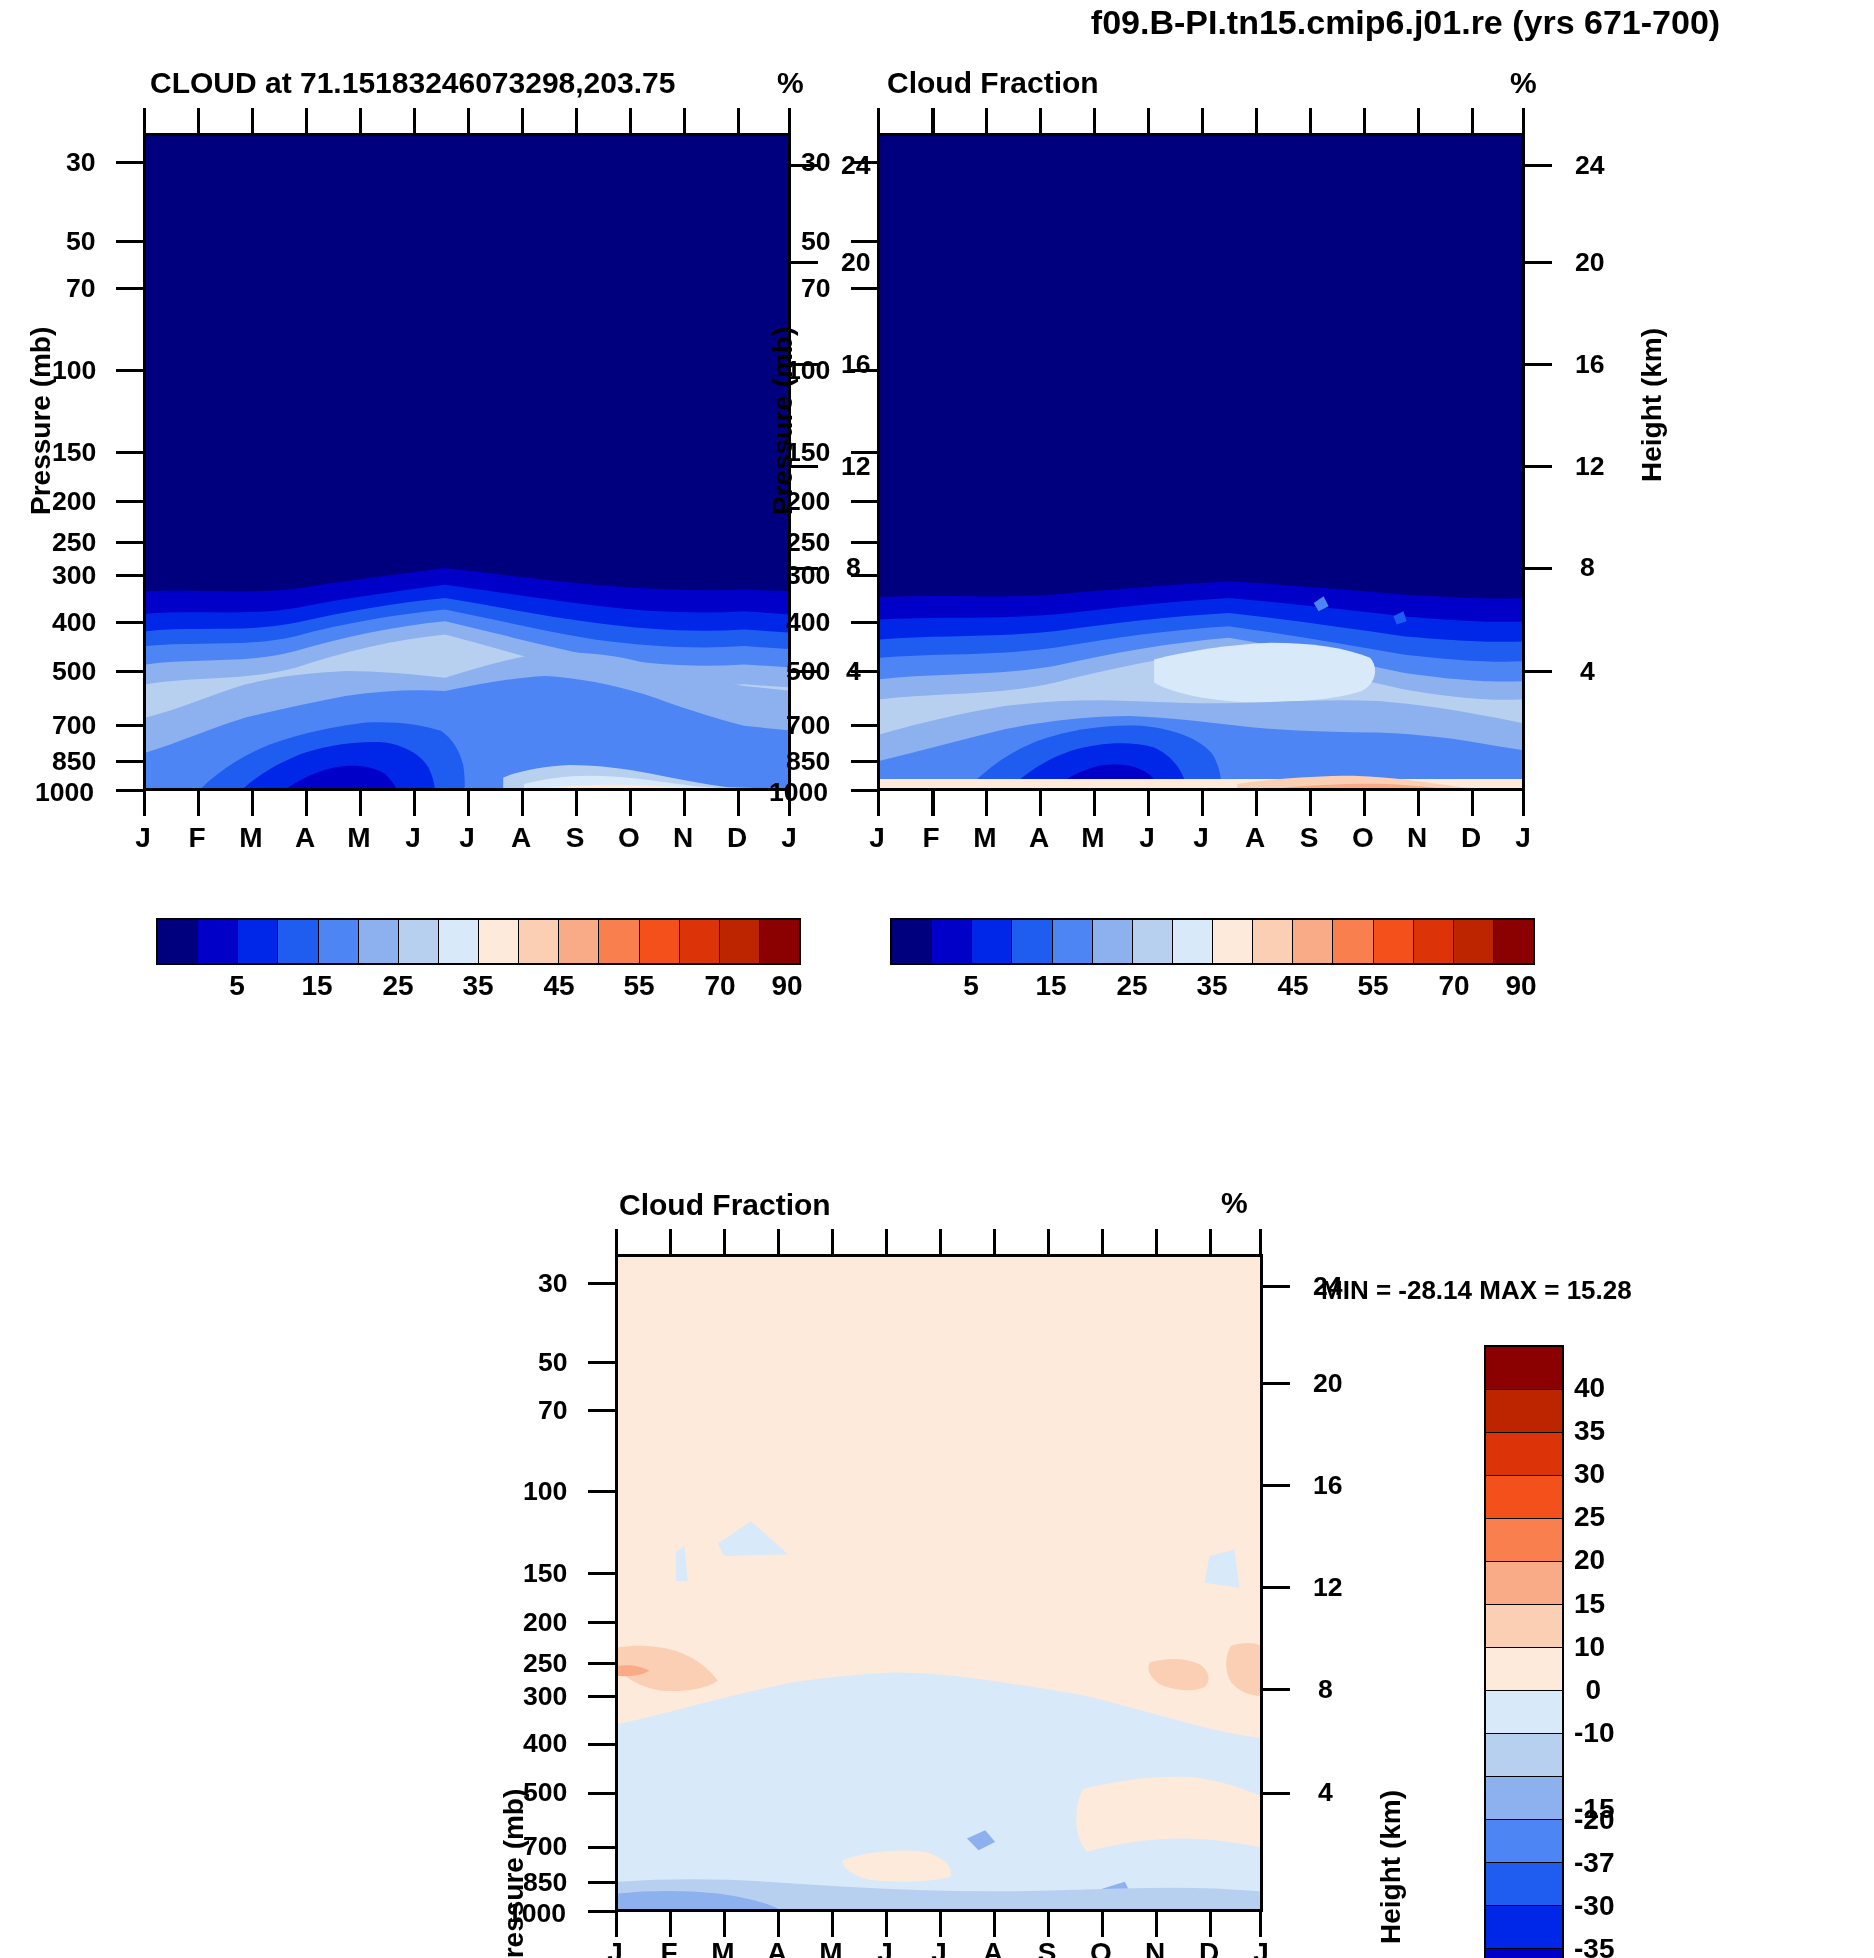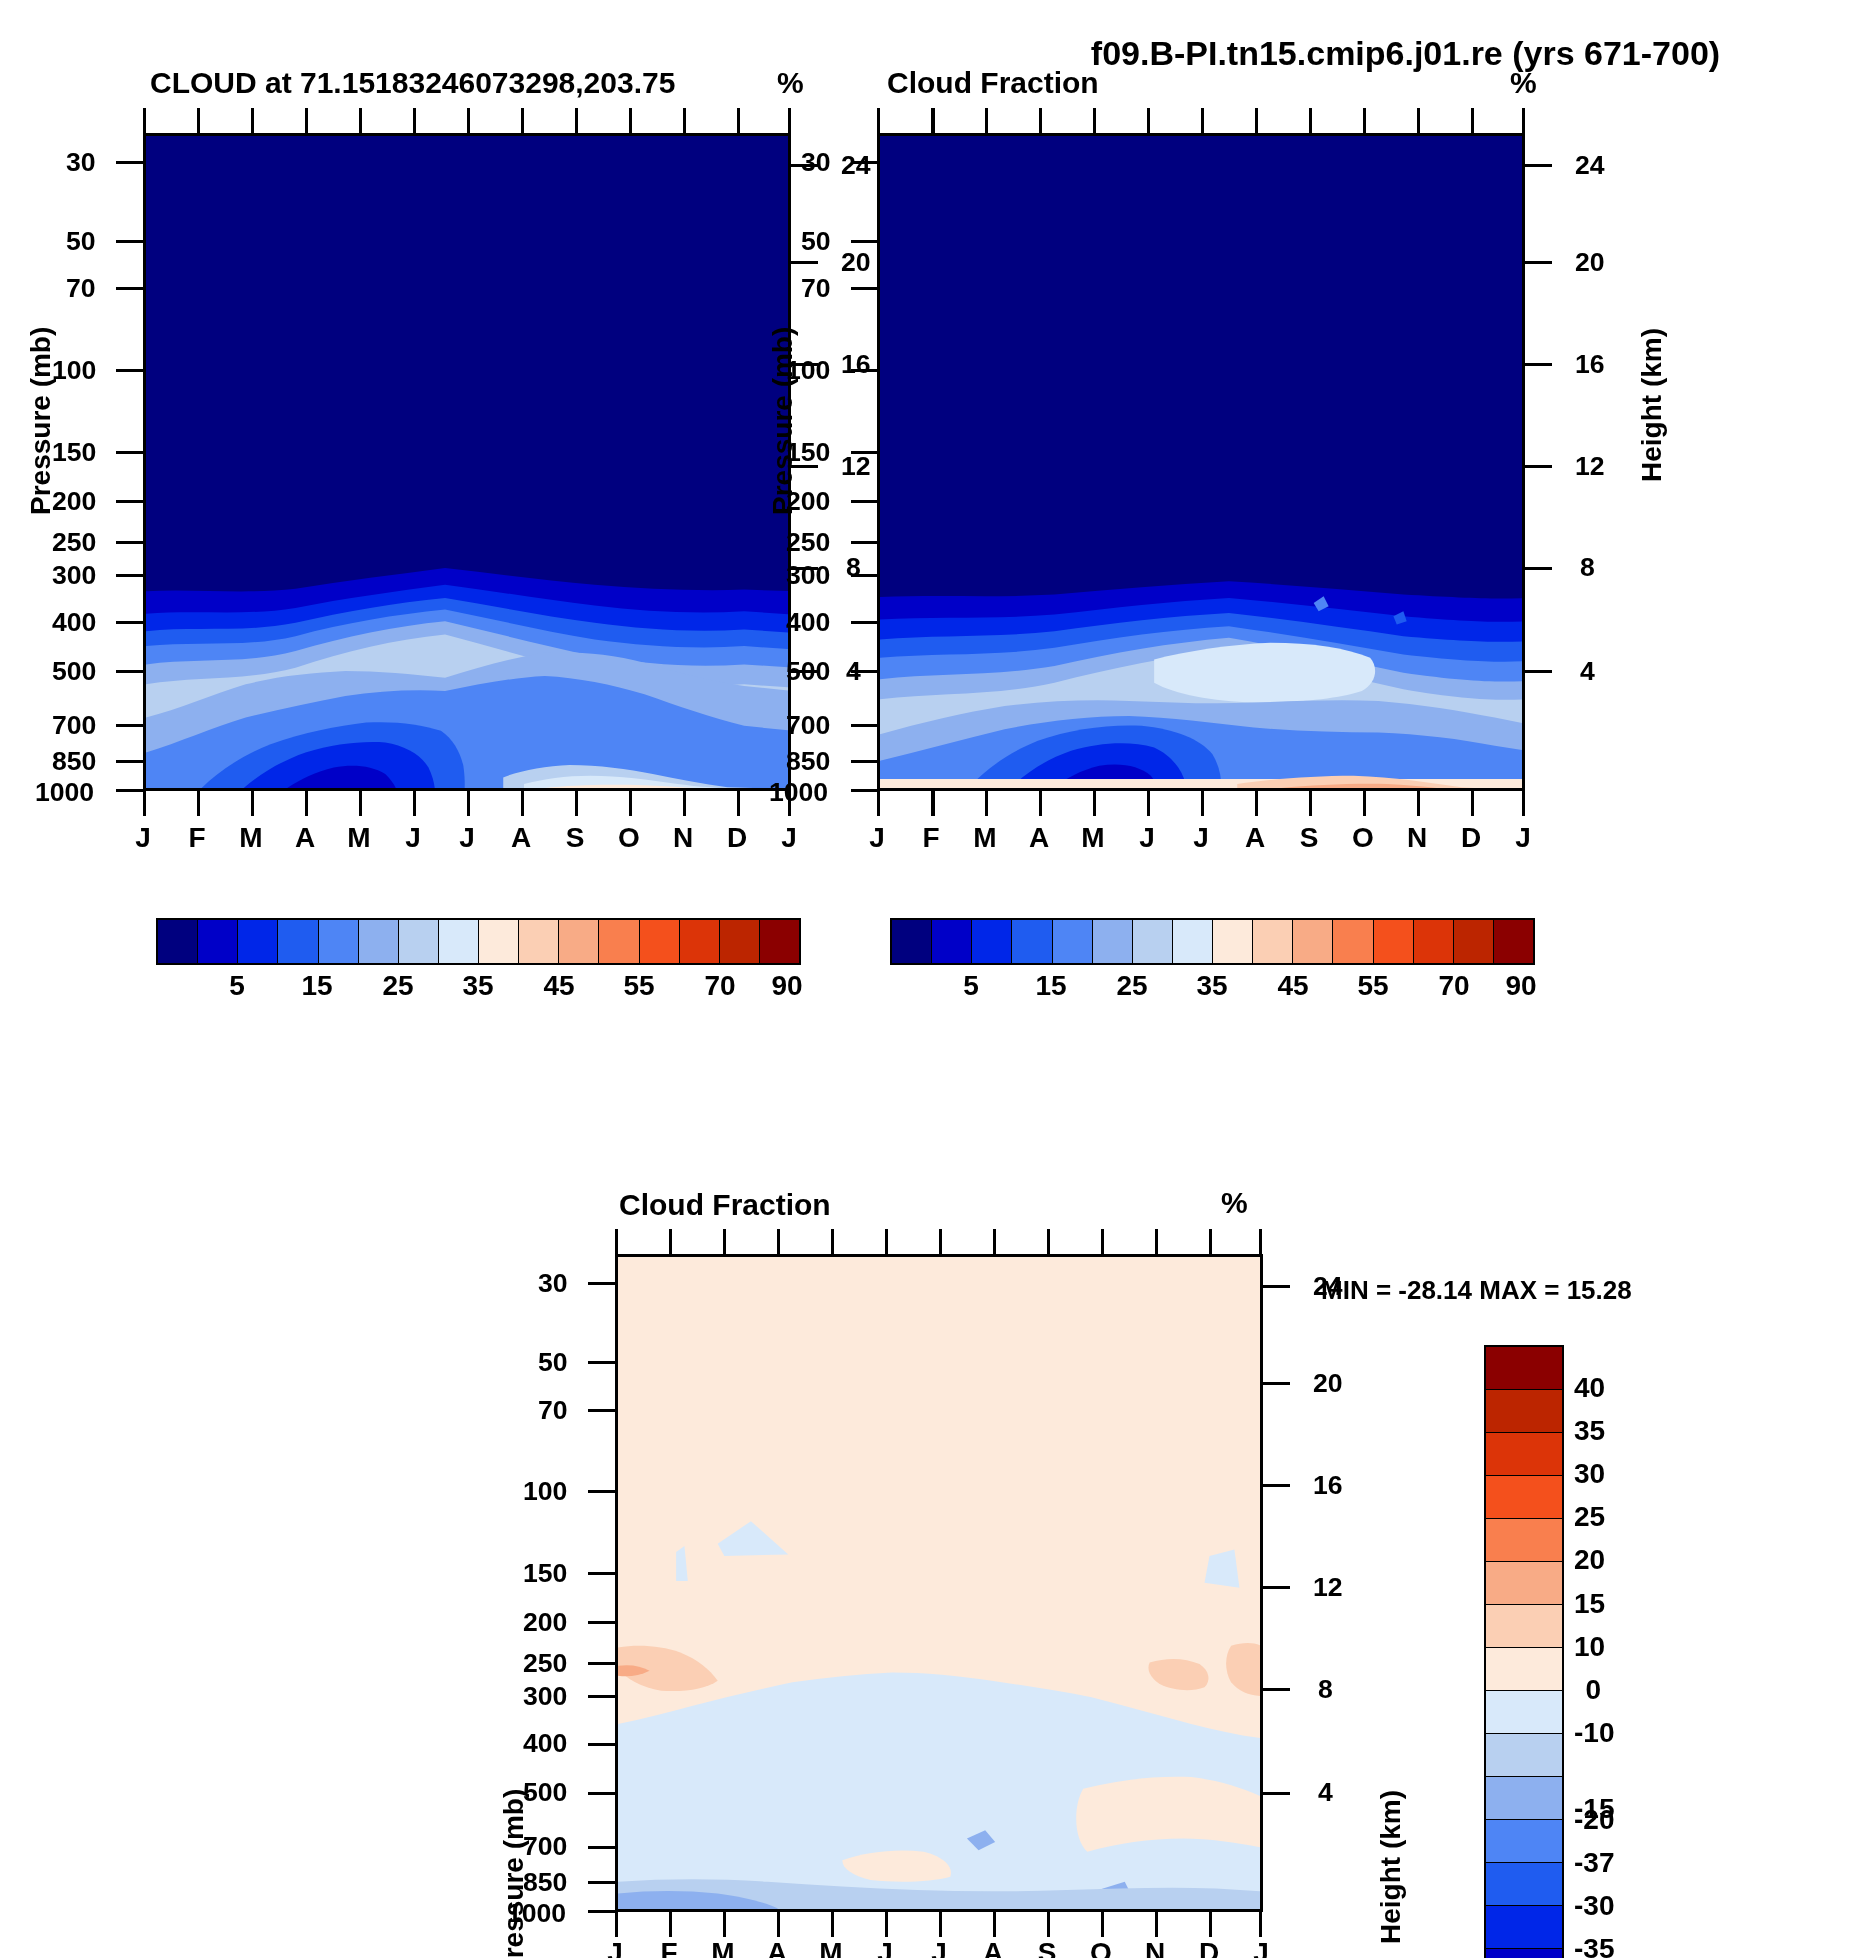--- a/index.html
+++ b/index.html
@@ -189,21 +189,21 @@
       <span style="left:322px;">35</span>
       <span style="left:403px;">45</span>
       <span style="left:483px;">55</span>
       <span style="left:564px;">70</span>
       <span style="left:631px;">90</span>
     </div>
   </div>
 </div>
 
 <div class="panel" style="left:937px;top:0;width:937px;height:1022px;">
-  <div class="ttl ptitle" style="position:absolute;left:0;top:3.3px;width:937px;margin-top:31px;">f09.B-PI.tn15.cmip6.j01.re (yrs 671-700)</div>
+  <div class="ttl ptitle" style="position:absolute;left:0;top:3.3px;width:937px;">f09.B-PI.tn15.cmip6.j01.re (yrs 671-700)</div>
 
   <div class="sub" style="position:absolute;left:-50px;top:66px;">Cloud Fraction</div>
   <div class="sub" style="position:absolute;left:573px;top:66px;">%</div>
 
   <div class="axlabel vert" style="position:absolute;left:-170px;top:515px;transform:rotate(-90deg);transform-origin:0 0;white-space:nowrap;">Pressure (mb)</div>
   <div class="axlabel vert" style="position:absolute;left:699px;top:482px;transform:rotate(-90deg);transform-origin:0 0;white-space:nowrap;">Height (km)</div>
 
   <div class="plotbox" style="left:-60px;top:133px;width:648px;height:658px;">
     <svg width="648" height="658" viewBox="0 0 780 792" preserveAspectRatio="none">
       <rect x="0" y="0" width="780" height="792" fill="#00007f"></rect>

